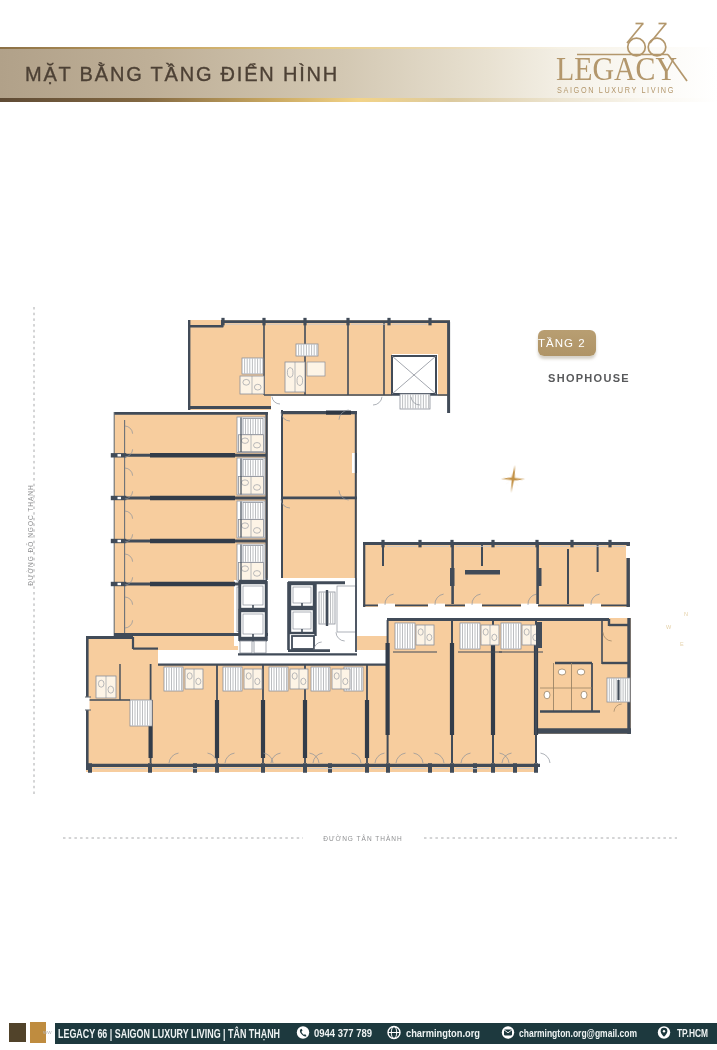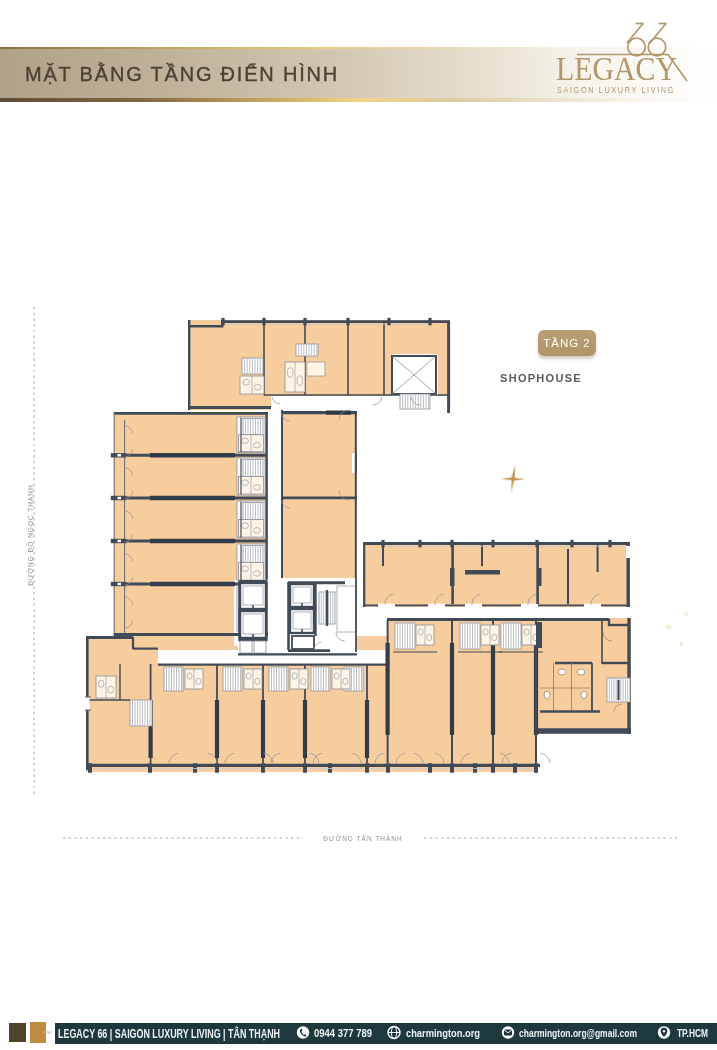--- a/index.html
+++ b/index.html
@@ -1,21 +1,21 @@
 <!DOCTYPE html>
 <html><head><meta charset="utf-8">
 <style>
 *{margin:0;padding:0;box-sizing:border-box}
 html,body{width:717px;height:1050px;background:#fff;overflow:hidden;position:relative;font-family:"Liberation Sans",sans-serif}
 .bandtop{position:absolute;left:0;top:46.5px;width:717px;height:2.8px;background:linear-gradient(90deg,#8a6f45,#bf9d5e 20%,#e8cd86 45%,#ead9b4 62%,#f6f1e4 78%,rgba(255,255,255,0))}
 .band{position:absolute;left:0;top:49px;width:717px;height:49px;background:linear-gradient(90deg,#b1a189,#bfb098 22%,#d3c8b3 48%,#e8e1d1 68%,#f7f4ec 82%,#fff)}
 .bandbot{position:absolute;left:0;top:98px;width:717px;height:4.2px;background:linear-gradient(90deg,#5f4b35,#826842 20%,#c9a861 38%,#f2d388 50%,#dcca9f 63%,#ece4d0 78%,#f9f6ee 90%,rgba(255,255,255,0))}
 .btitle{position:absolute;left:25px;top:49px;height:45px;line-height:50px;font-size:20px;letter-spacing:1.8px;color:#4d4135;-webkit-text-stroke:0.35px #4d4135}
-.badge{position:absolute;left:538px;top:330px;width:58px;height:26px;background:linear-gradient(180deg,#b89e72,#af9466);border-radius:6px;box-shadow:0 3px 3px rgba(160,150,130,.45);color:#fff;font-size:11.5px;letter-spacing:1px;text-align:center;line-height:26px}
-.shop{position:absolute;left:500px;top:371.5px;width:130px;text-align:left;font-size:11px;font-weight:bold;letter-spacing:1.3px;color:#58595b}
+.badge{position:absolute;left:538px;top:330px;width:58px;height:26px;background:linear-gradient(180deg,#b89e72,#af9466);border-radius:6px;box-shadow:0 3px 3px rgba(160,150,130,.45);color:#fff;font-size:11.5px;letter-spacing:1px;text-align:left;line-height:26px}
+.shop{position:absolute;left:500px;top:371.5px;width:130px;text-align:right;font-size:11px;font-weight:bold;letter-spacing:1.3px;color:#58595b}
 </style></head>
 <body>
 <div class="bandtop"></div>
 <div class="band"></div>
 <div class="bandbot"></div>
 <div class="btitle">MẶT BẰNG TẦNG ĐIỂN HÌNH</div>
 <svg style="position:absolute;left:530px;top:12px" width="180" height="92" viewBox="0 0 180 92">
 <g stroke="#b3976c" stroke-width="1.7" fill="none">
 <line x1="47" y1="42.5" x2="138" y2="42.5"></line>
 <line x1="138" y1="42.5" x2="157" y2="69"></line>

